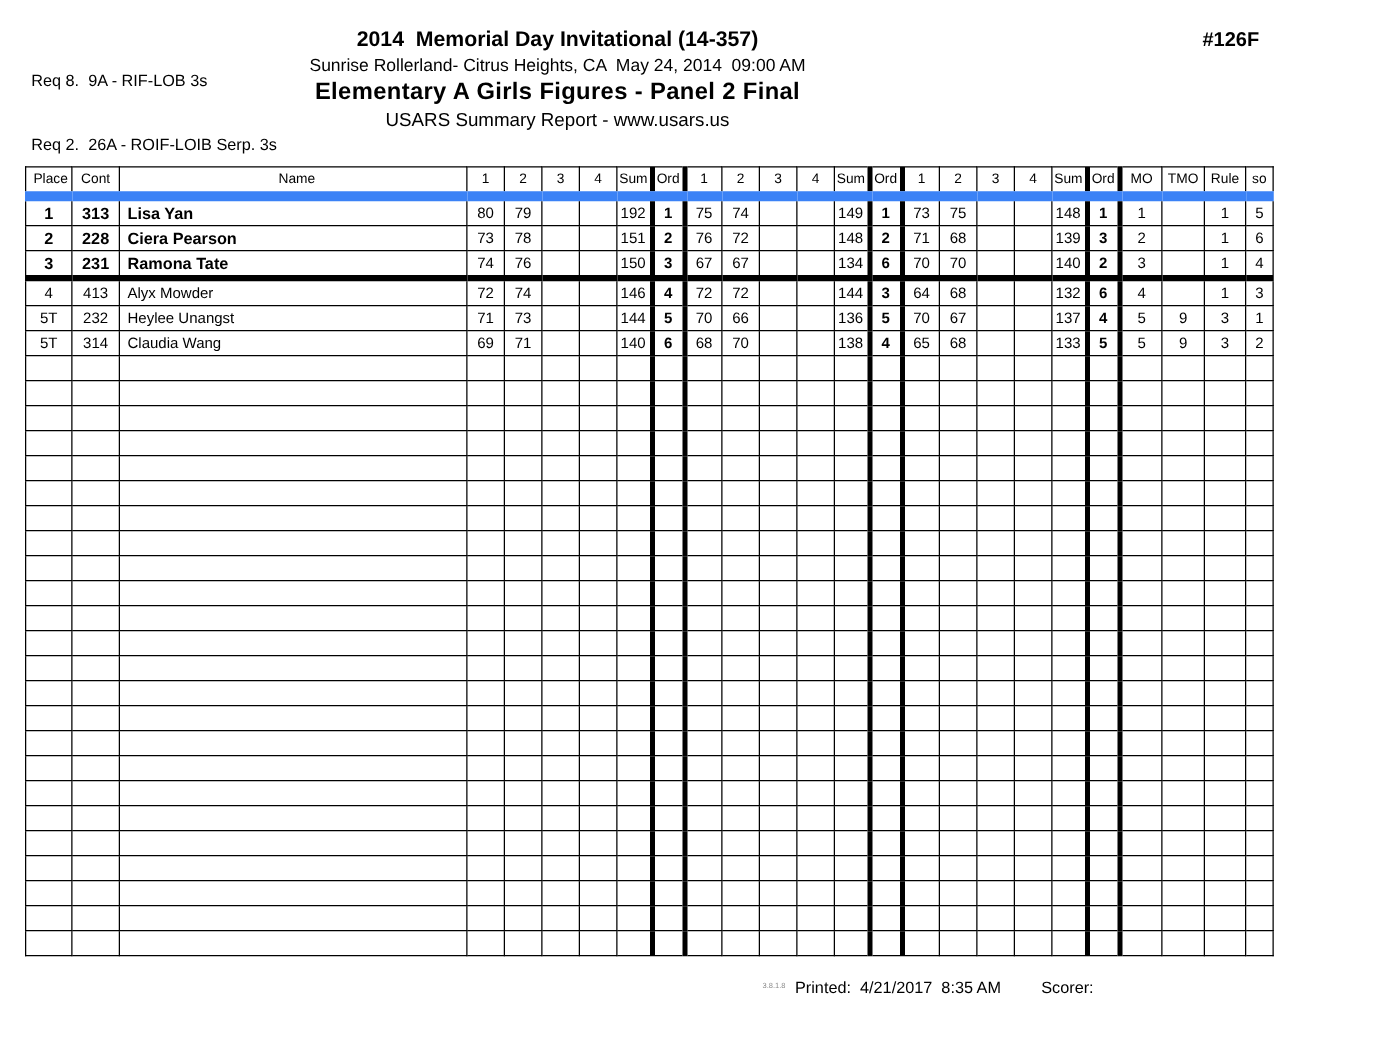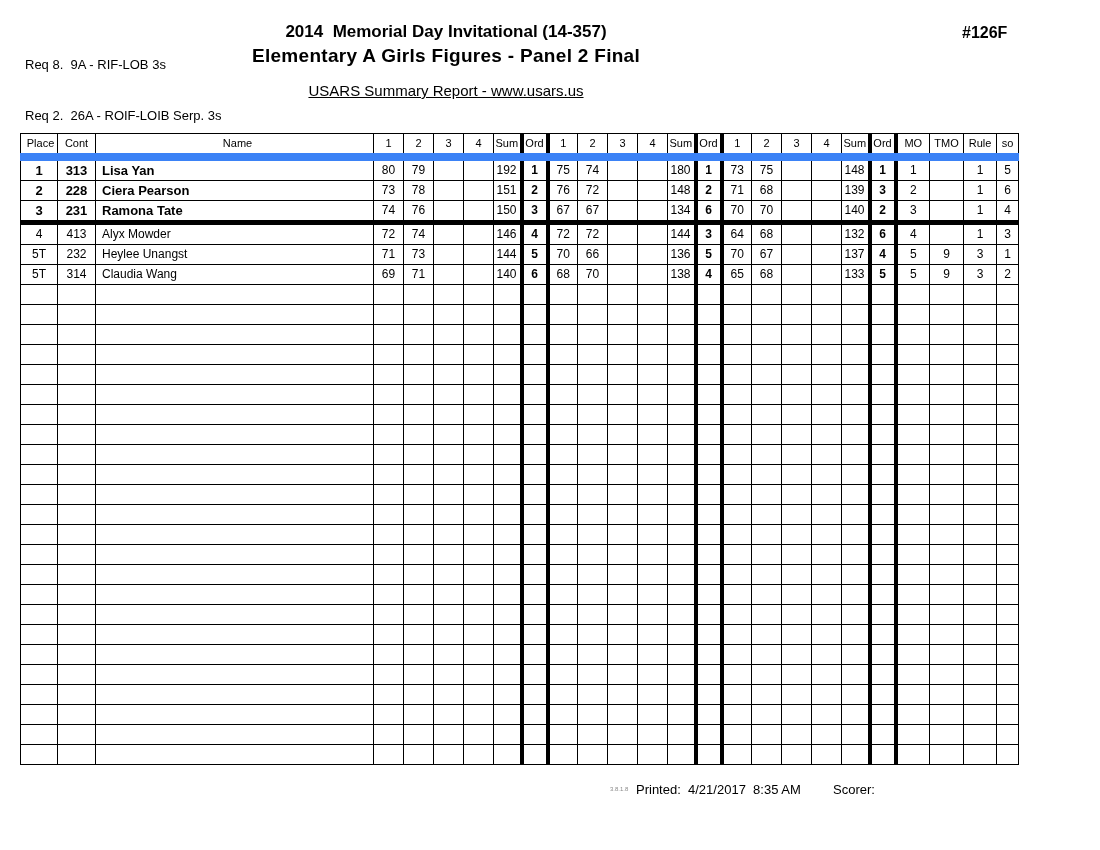--- a/index.html
+++ b/index.html
@@ -7,21 +7,21 @@
     position:relative; width:1100px; height:850px; background:#ffffff;
     font-family:"Liberation Sans", sans-serif; color:#000; overflow:hidden;
   }
   
   .req { position:absolute; left:25px; top:22px; font-size:13px; line-height:17px; white-space:pre; }
   .titles { position:absolute; left:0; top:22px; width:892px; text-align:center; }
   .titles div { white-space:pre; }
   .t1 { font-size:17px; font-weight:bold; }
   .t2 { font-size:14px; margin-top:2px; }
   .t3 { font-size:19px; font-weight:bold; margin-top:3px; letter-spacing:0.3px; }
-  .t4 { font-size:15px; margin-top:15px;text-decoration:underline; }
+  .t4 { font-size:15px; margin-top:3px; }
   .evnum { position:absolute; left:962px; top:24px; font-size:16px; font-weight:bold; }
 
   
   table { position:absolute; left:20px; top:133px; border-collapse:collapse; table-layout:fixed; }
   td { border:1px solid #000; height:19px; line-height:19px; padding:0; overflow:hidden;
        white-space:nowrap; font-size:12px; }
   .nob  { border:none; }
   .jbox { height:20px; font-size:11px; text-align:left; padding-left:5px; font-weight:normal; }
   .hrow td { border-bottom:8px solid #3b82f6; font-size:11px; text-align:center; }
   .tl   { text-align:left; padding-left:3px; }
@@ -43,20 +43,21 @@
 
 <div class="page">
 
   <div class="req">
     <div>Req 8.  9A - RIF-LOB 3s</div>
     <div>Req 2.  26A - ROIF-LOIB Serp. 3s</div>
   </div>
 
   <div class="titles">
     <div class="t1">2014  Memorial Day Invitational (14-357)</div>
+    <div class="t2">Sunrise Rollerland- Citrus Heights, CA  May 24, 2014  09:00 AM</div>
     <div class="t3">Elementary A Girls Figures - Panel 2 Final</div>
     <div class="t4">USARS Summary Report - www.usars.us</div>
   </div>
 
   <div class="evnum">#126F</div>
 
   <table id="results">
       <colgroup>
         <col style="width:37px">
         <col style="width:38px">
@@ -119,21 +120,21 @@
           <td class="c">80</td>
           <td class="c">79</td>
           <td class="c"></td>
           <td class="c"></td>
           <td class="sum">192</td>
           <td class="ord ordv">1</td>
           <td class="c">75</td>
           <td class="c">74</td>
           <td class="c"></td>
           <td class="c"></td>
-          <td class="sum">180</td>
+          <td class="sum">149</td>
           <td class="ord ordv">1</td>
           <td class="c">73</td>
           <td class="c">75</td>
           <td class="c"></td>
           <td class="c"></td>
           <td class="sum">148</td>
           <td class="ord ordv">1</td>
           <td class="c">1</td>
           <td class="c"></td>
           <td class="c">1</td>

